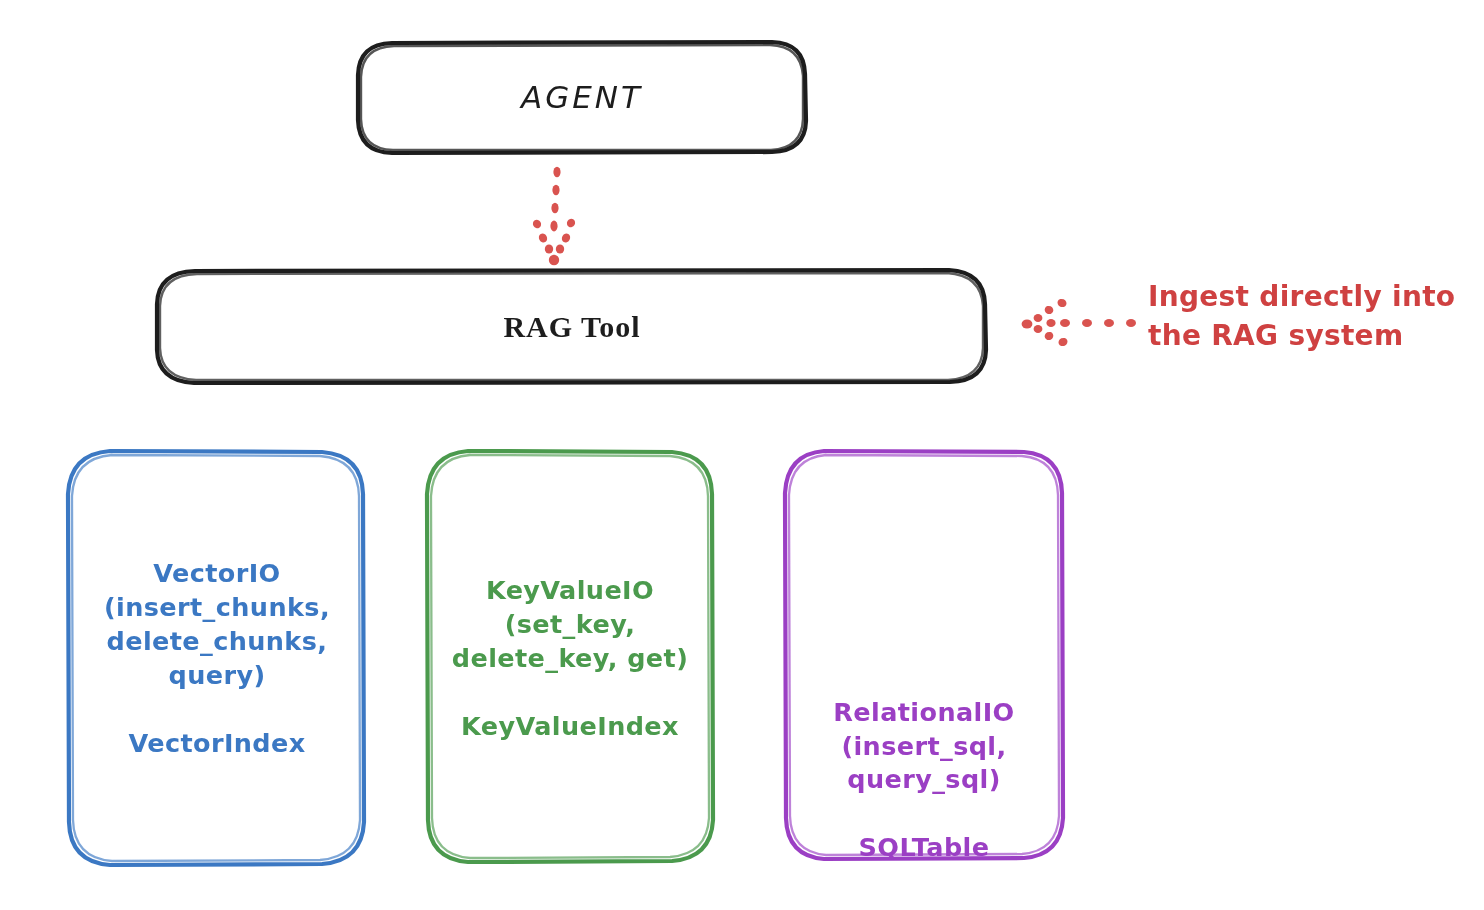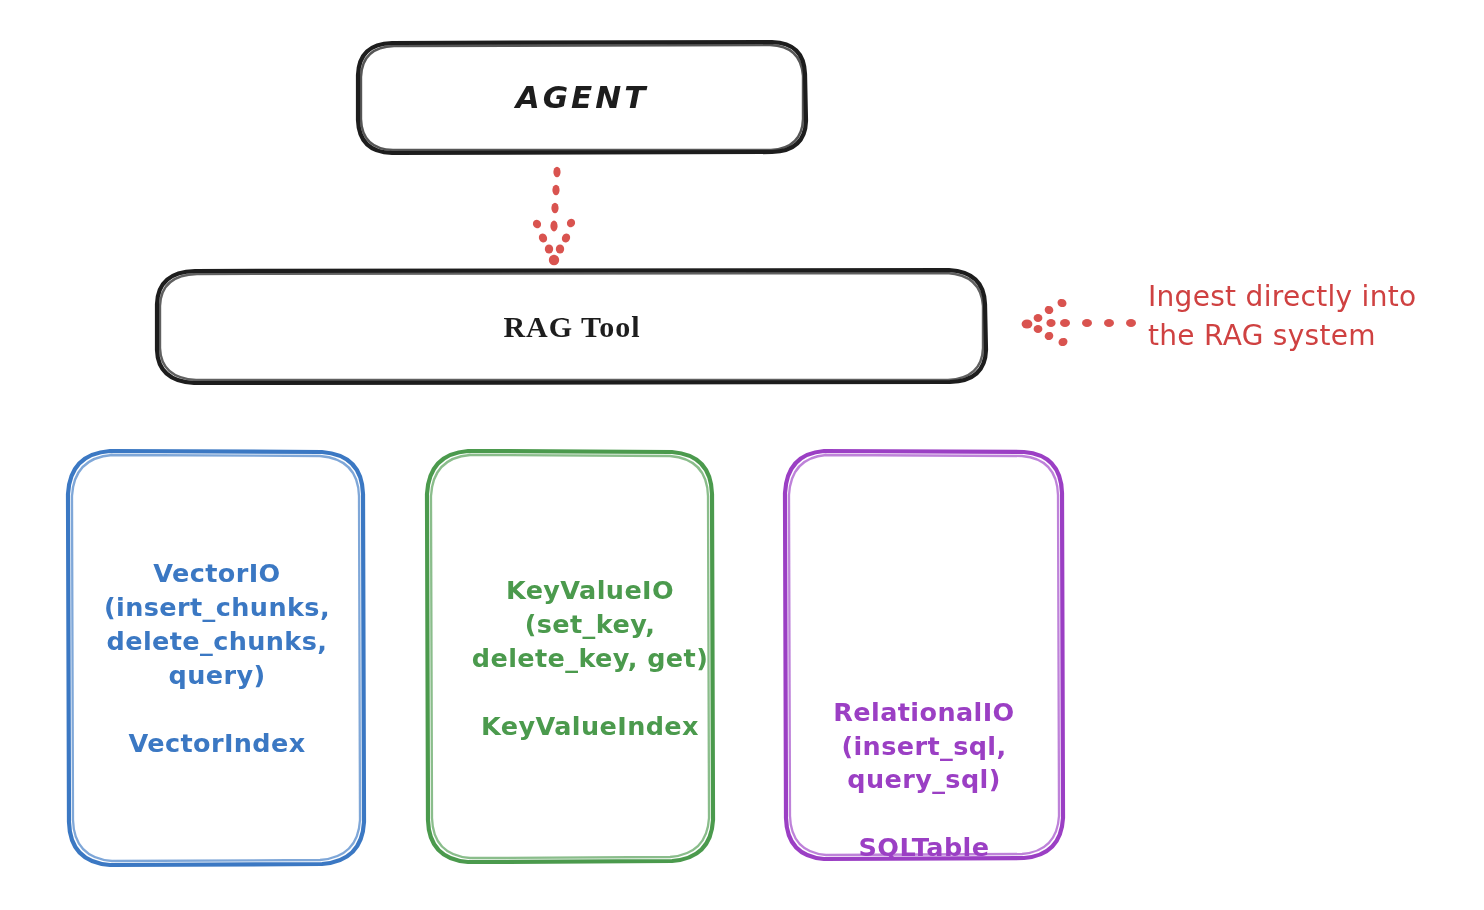--- a/index.html
+++ b/index.html
@@ -39,21 +39,21 @@
     letter-spacing: 0.4px;
   }
 
   .agent-label {
     left: 358px;
     top: 42px;
     width: 448px;
     height: 112px;
     font-size: 31px;
     font-style: italic;
-    font-weight: 700;
+    font-weight: 400;
     color: #1d1d1d;
     letter-spacing: 3px;
     font-family: "DejaVu Sans", sans-serif;
   }
 
   .ragtool-label {
     left: 157px;
     top: 270px;
     width: 830px;
     height: 114px;
@@ -73,31 +73,31 @@
   }
   .store-label .api {
     white-space: pre-line;
     line-height: 1.33;
   }
   .store-label .idx {
     margin-top: 34px;
   }
 
   .vector-label   { left: 72px;  top: 452px; width: 290px; height: 412px; color: #3b78c3; }
-  .keyvalue-label { left: 430px; top: 452px; width: 280px; height: 412px; color: #4b9a4d; padding-left: 20px; }
+  .keyvalue-label { left: 430px; top: 452px; width: 280px; height: 412px; color: #4b9a4d; }
   .relational-label{left: 788px; top: 452px; width: 272px; height: 412px; color: #9b3fc4; justify-content: flex-end; }
 
   
   .annotation {
     position: absolute;
     left: 1148px;
     top: 278px;
     width: 330px;
     font-size: 28px;
-    font-weight: 400;
+    font-weight: 700;
     line-height: 1.38;
     color: #cf4141;
     text-align: left;
     white-space: pre-line;
     letter-spacing: 0.3px;
     font-family: "DejaVu Sans", sans-serif;
   }
 </style>
 </head>
 <body>

